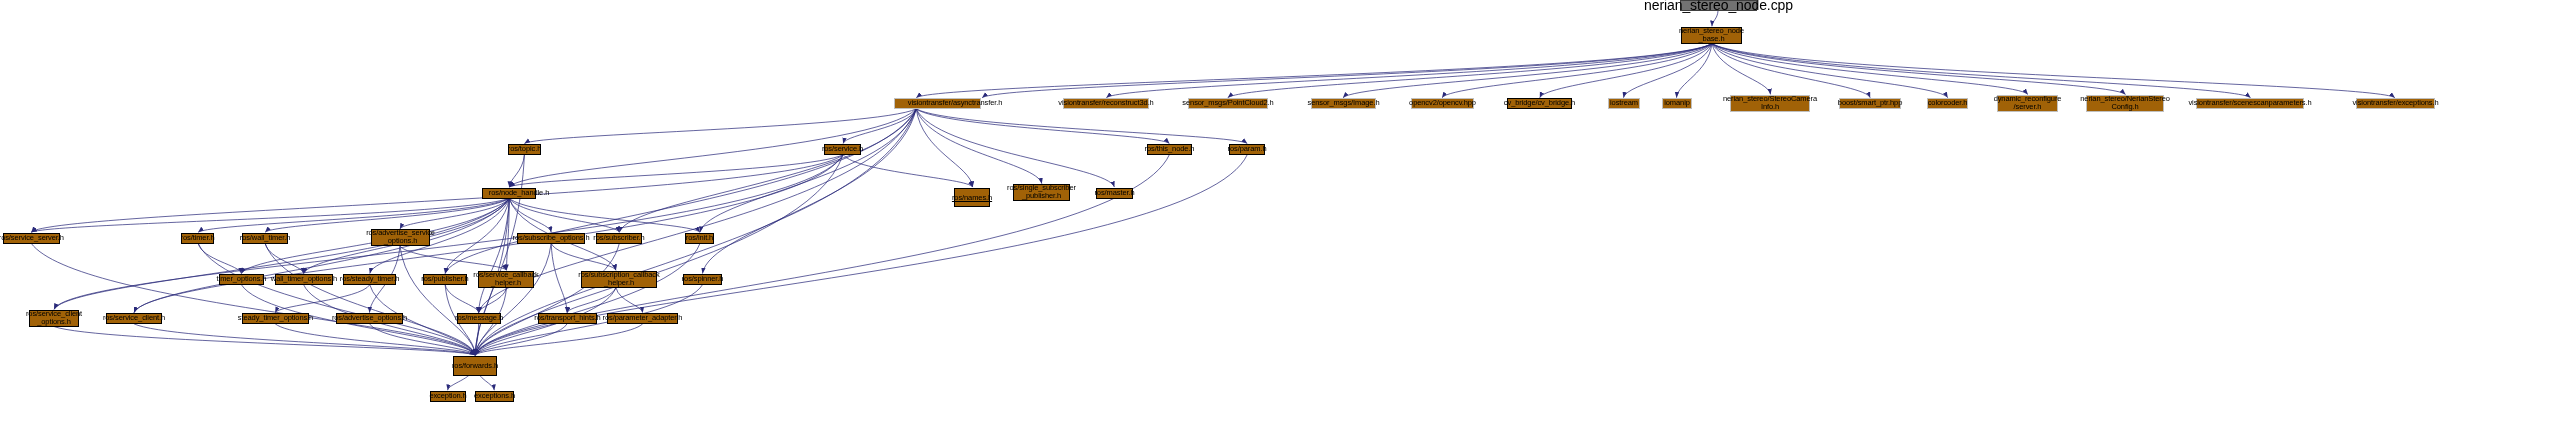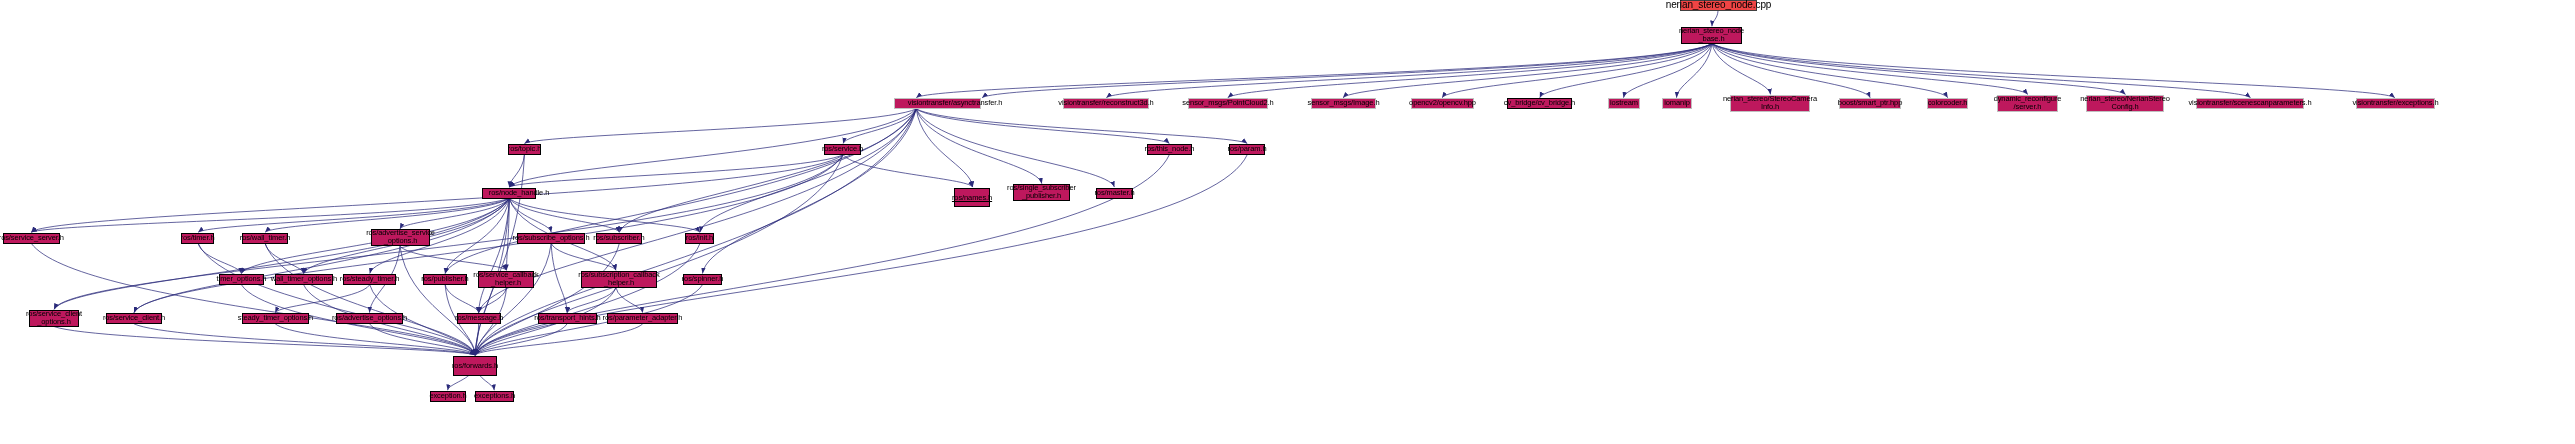--- a/index.html
+++ b/index.html
@@ -20,37 +20,37 @@
     position: absolute;
     left: 0;
     top: 0;
     width: 2576px;
     height: 445px;
     pointer-events: none;
   }
   .node {
     position: absolute;
     box-sizing: border-box;
-    background: #be185d;
+    background: #a16207;
     border: 0.6px solid #000000;
     display: flex;
     align-items: center;
     justify-content: center;
     text-align: center;
     color: #000000;
     font-size: 7.5px;
     line-height: 1.05;
     letter-spacing: -0.1px;
     white-space: pre-line;
     z-index: 5;
   }
   .node.root {
-    background: #ef4444;
+    background: #737373;
     border: 1.1px solid #404040;
-    font-size: 10px;
+    font-size: 14px;
   }
   .node.bold {
     border: 1.1px solid #000000;
   }
   .node.soft {
     border: 0.6px solid #c0c0c0;
   }
 </style>
 </head>
 <body>

